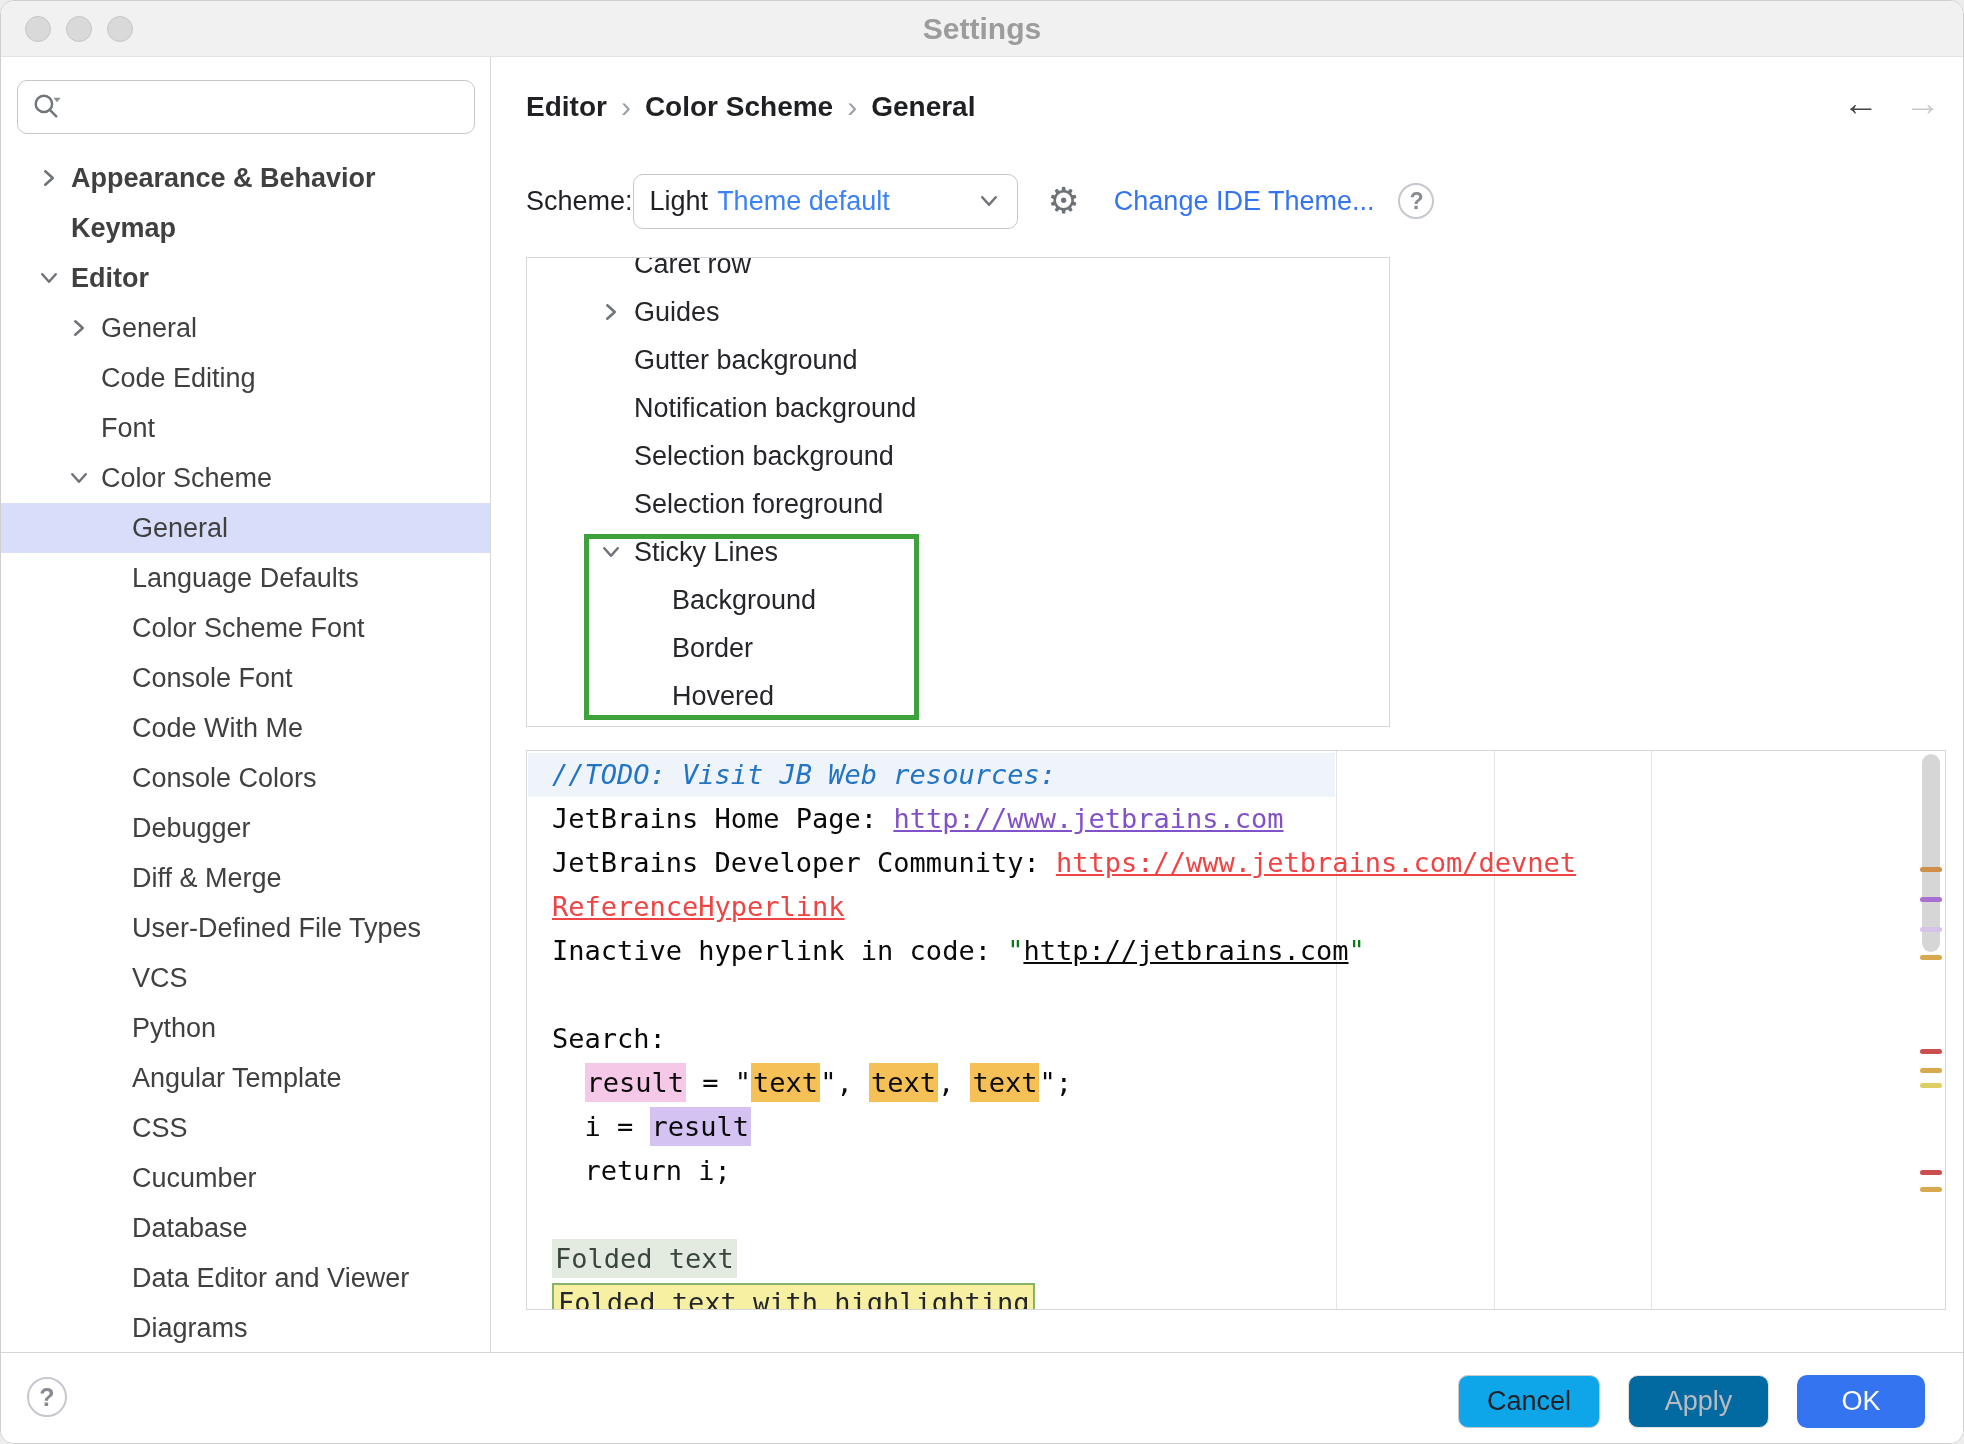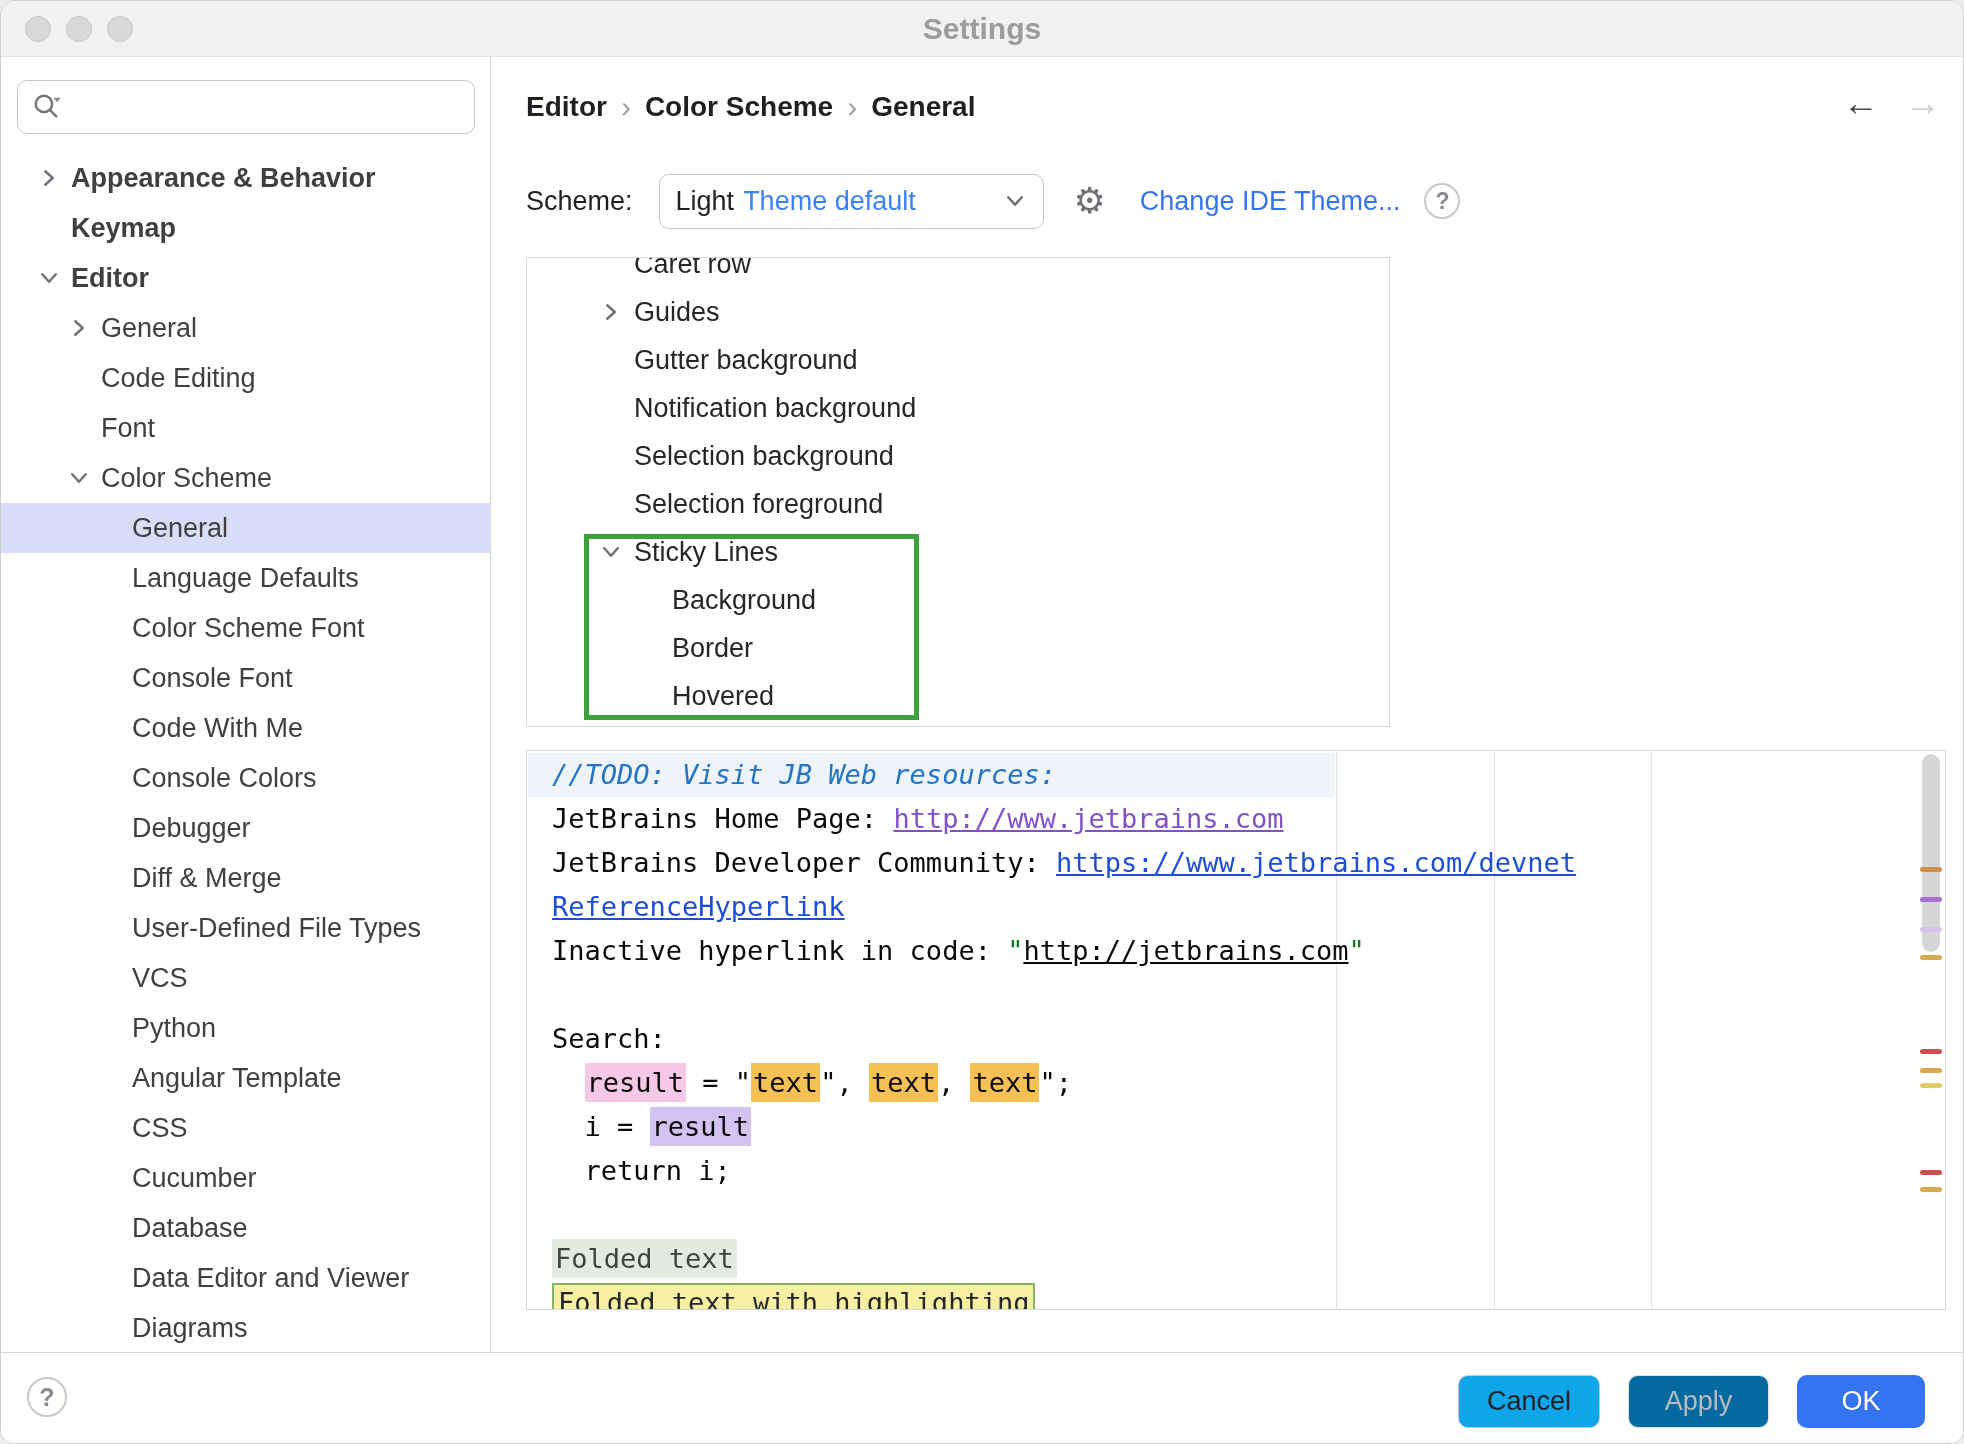--- a/index.html
+++ b/index.html
@@ -42,21 +42,21 @@
 
   .breadcrumb { position:absolute; left:34px; top:30px; height:40px; display:flex; align-items:center; gap:14px;
                 font-size:28px; font-weight:700; color:#1e2023; }
   .breadcrumb .sep { color:#9ba0a6; font-weight:400; font-size:30px; }
 
   .nav-arrows { position:absolute; right:22px; top:24px; display:flex; gap:26px; font-size:36px; line-height:44px; }
   .arrow.back { color:#43464a; }
   .arrow.fwd  { color:#c8cacd; }
 
   .scheme-row { position:absolute; left:34px; top:116px; height:56px; display:flex; align-items:center; }
-  .scheme-label { font-size:27px; color:#1e2023; margin-right:26px; }
+  .scheme-label { font-size:27px; color:#1e2023; }
   .select { width:385px; height:55px; border:1px solid #c4c6ca; border-radius:10px;
             display:flex; align-items:center; padding:0 16px; font-size:27px; background:#fff; }
   .select .val  { color:#1e2023; }
   .select .note { color:#3b82f6; margin-left:9px; }
   .select .chev { margin:0 0 0 auto; }
   .gear { margin-left:30px; font-size:36px; color:#6e7277; line-height:36px; }
   .theme-link { margin-left:34px; font-size:27px; color:#3574f0; text-decoration:none; }
   .help-circle { width:36px; height:36px; border-radius:50%; border:2px solid #c5c8cc; color:#888c92;
                  font-size:23px; font-weight:700; display:flex; align-items:center; justify-content:center; }
   .scheme-row .help-circle { margin-left:24px; }
@@ -73,21 +73,21 @@
 
   
   .preview { position:absolute; left:34px; top:693px; width:1420px; height:560px;
              border:1px solid #d5d7da; background:#fff; overflow:hidden; }
   .vguide { position:absolute; top:0; bottom:0; width:1px; background:#e4e4e4; z-index:1; }
   .caret-band { position:absolute; left:1px; top:2px; width:807px; height:44px; background:#eff3fa; z-index:0; }
   .code { position:absolute; left:25px; top:2px; z-index:2;
           font-family:"DejaVu Sans Mono","Liberation Mono",monospace; font-size:27px; }
   .cl { height:44px; line-height:44px; white-space:pre; color:#0a0a0a; }
   .seg.todo   { color:#2274c4; font-style:italic; }
-  .seg.link   { color:#1d4ed8; text-decoration:underline; }
+  .seg.link   { color:#ef4444; text-decoration:underline; }
   .seg.flink  { color:#8051c9; text-decoration:underline; }
   .seg.ilink  { color:#0a0a0a; text-decoration:underline; }
   .seg.string { color:#067d17; }
   .seg.hl-pink   { background:#f6c8e8; padding:4px 2px; }
   .seg.hl-orange { background:#f5c055; padding:4px 2px; }
   .seg.hl-purple { background:#d3c2f2; padding:4px 2px; }
   .seg.folded    { background:#e3ebe0; color:#38463c; padding:4px 3px; }
   .seg.folded-hl { background:#f7f0a3; border:2px solid #85b467; padding:2px 4px; color:#24262a; }
 
   .scroll-thumb { position:absolute; right:5px; top:3px; width:18px; height:198px;

